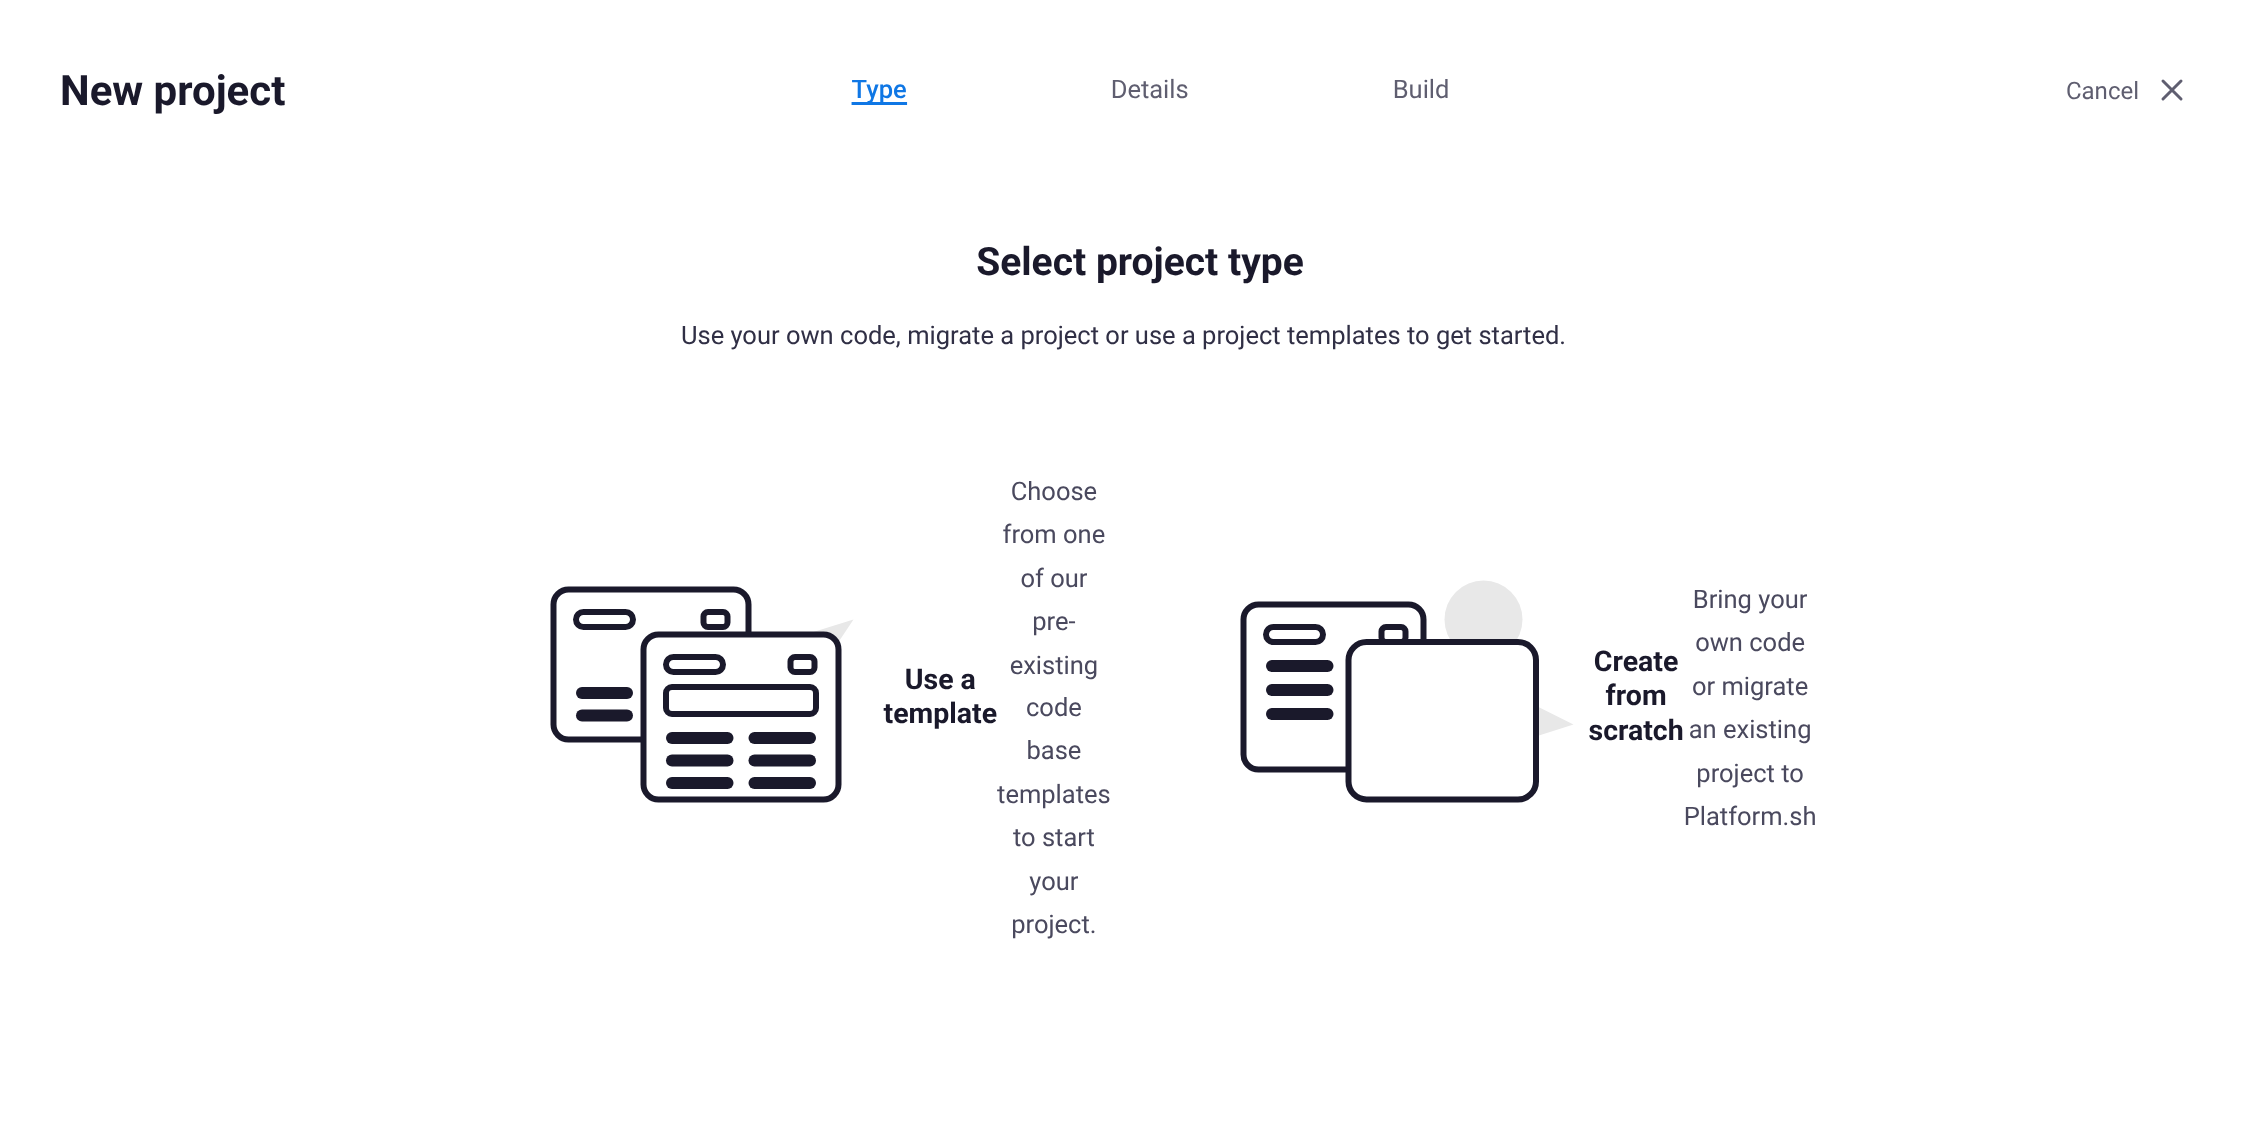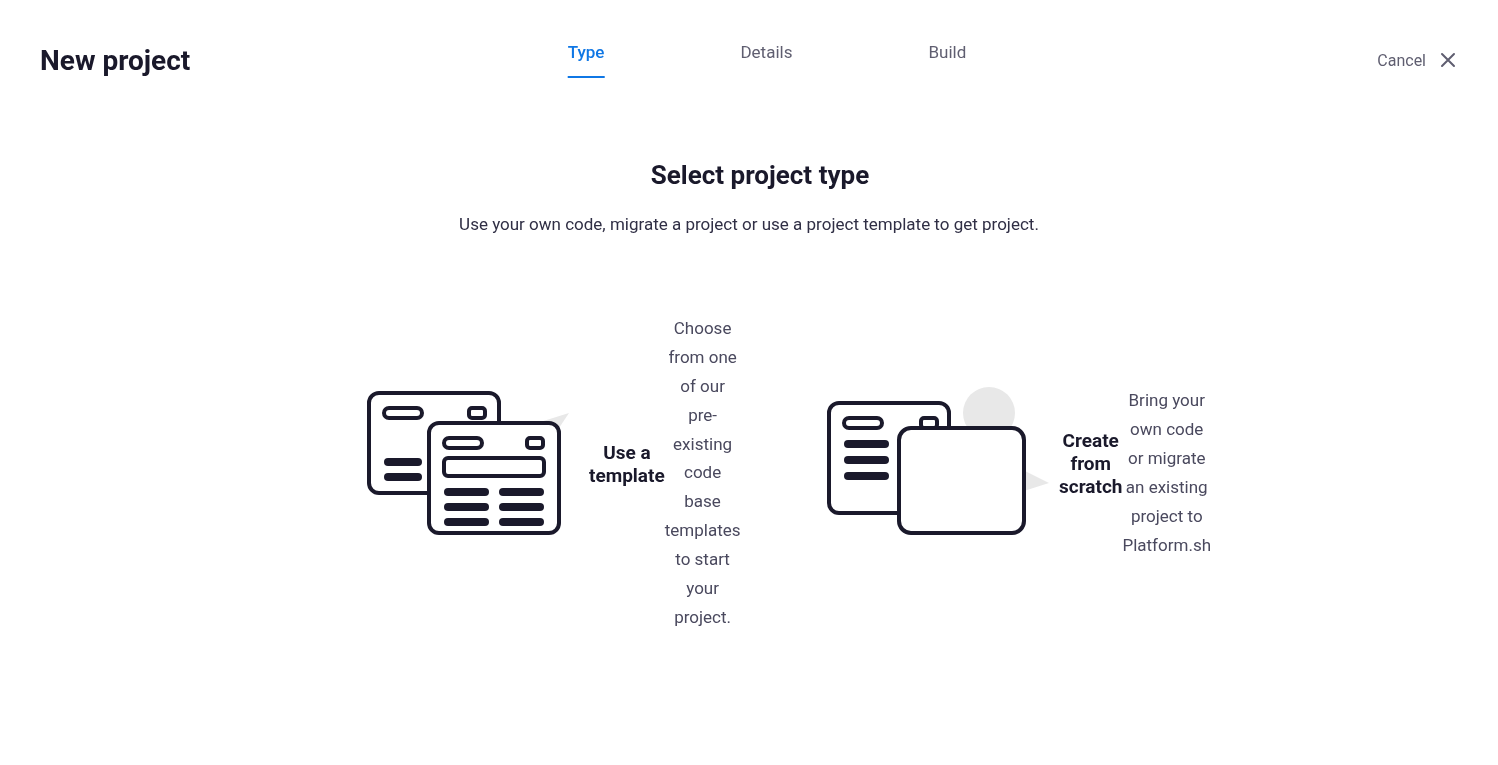--- a/index.html
+++ b/index.html
@@ -30,21 +30,21 @@
       position: absolute;
       left: 50%;
       transform: translateX(-50%);
       display: flex;
       gap: 100px;
     }
     .tab {
       font-size: 17px;
       color: #5f5e70;
       cursor: pointer;
-      padding-bottom: 16px;
+      padding-bottom: 0;
       position: relative;
       margin-left: 36px;
     }
     .tab.active {
       color: #0f77e5;
       font-weight: 500;
     }
     .tab.active::after {
       content: '';
       position: absolute;
@@ -139,21 +139,21 @@
     <span class="close-btn">
       <svg width="16" height="16" viewBox="0 0 16 16" fill="none">
         <path d="M2 2 L14 14 M14 2 L2 14" stroke="#5f5e70" stroke-width="2" stroke-linecap="round"></path>
       </svg>
     </span>
   </div>
 </div>
 
 <div class="main">
   <h2 class="section-title">Select project type</h2>
-  <p class="section-subtitle">Use your own code, migrate a project or use a project template to get project.</p>
+  <p class="section-subtitle">Use your own code, migrate a project or use a project templates to get started.</p>
 
   <div class="options">
 
     <div class="option-card">
       <div class="option-illustration">
         <svg width="240" height="160" viewBox="0 0 240 160">
 
           <polygon points="60,20 140,60 60,100" fill="#e8e8e8"></polygon>
           <polygon points="220,35 180,95 140,60" fill="#e8e8e8"></polygon>
 

